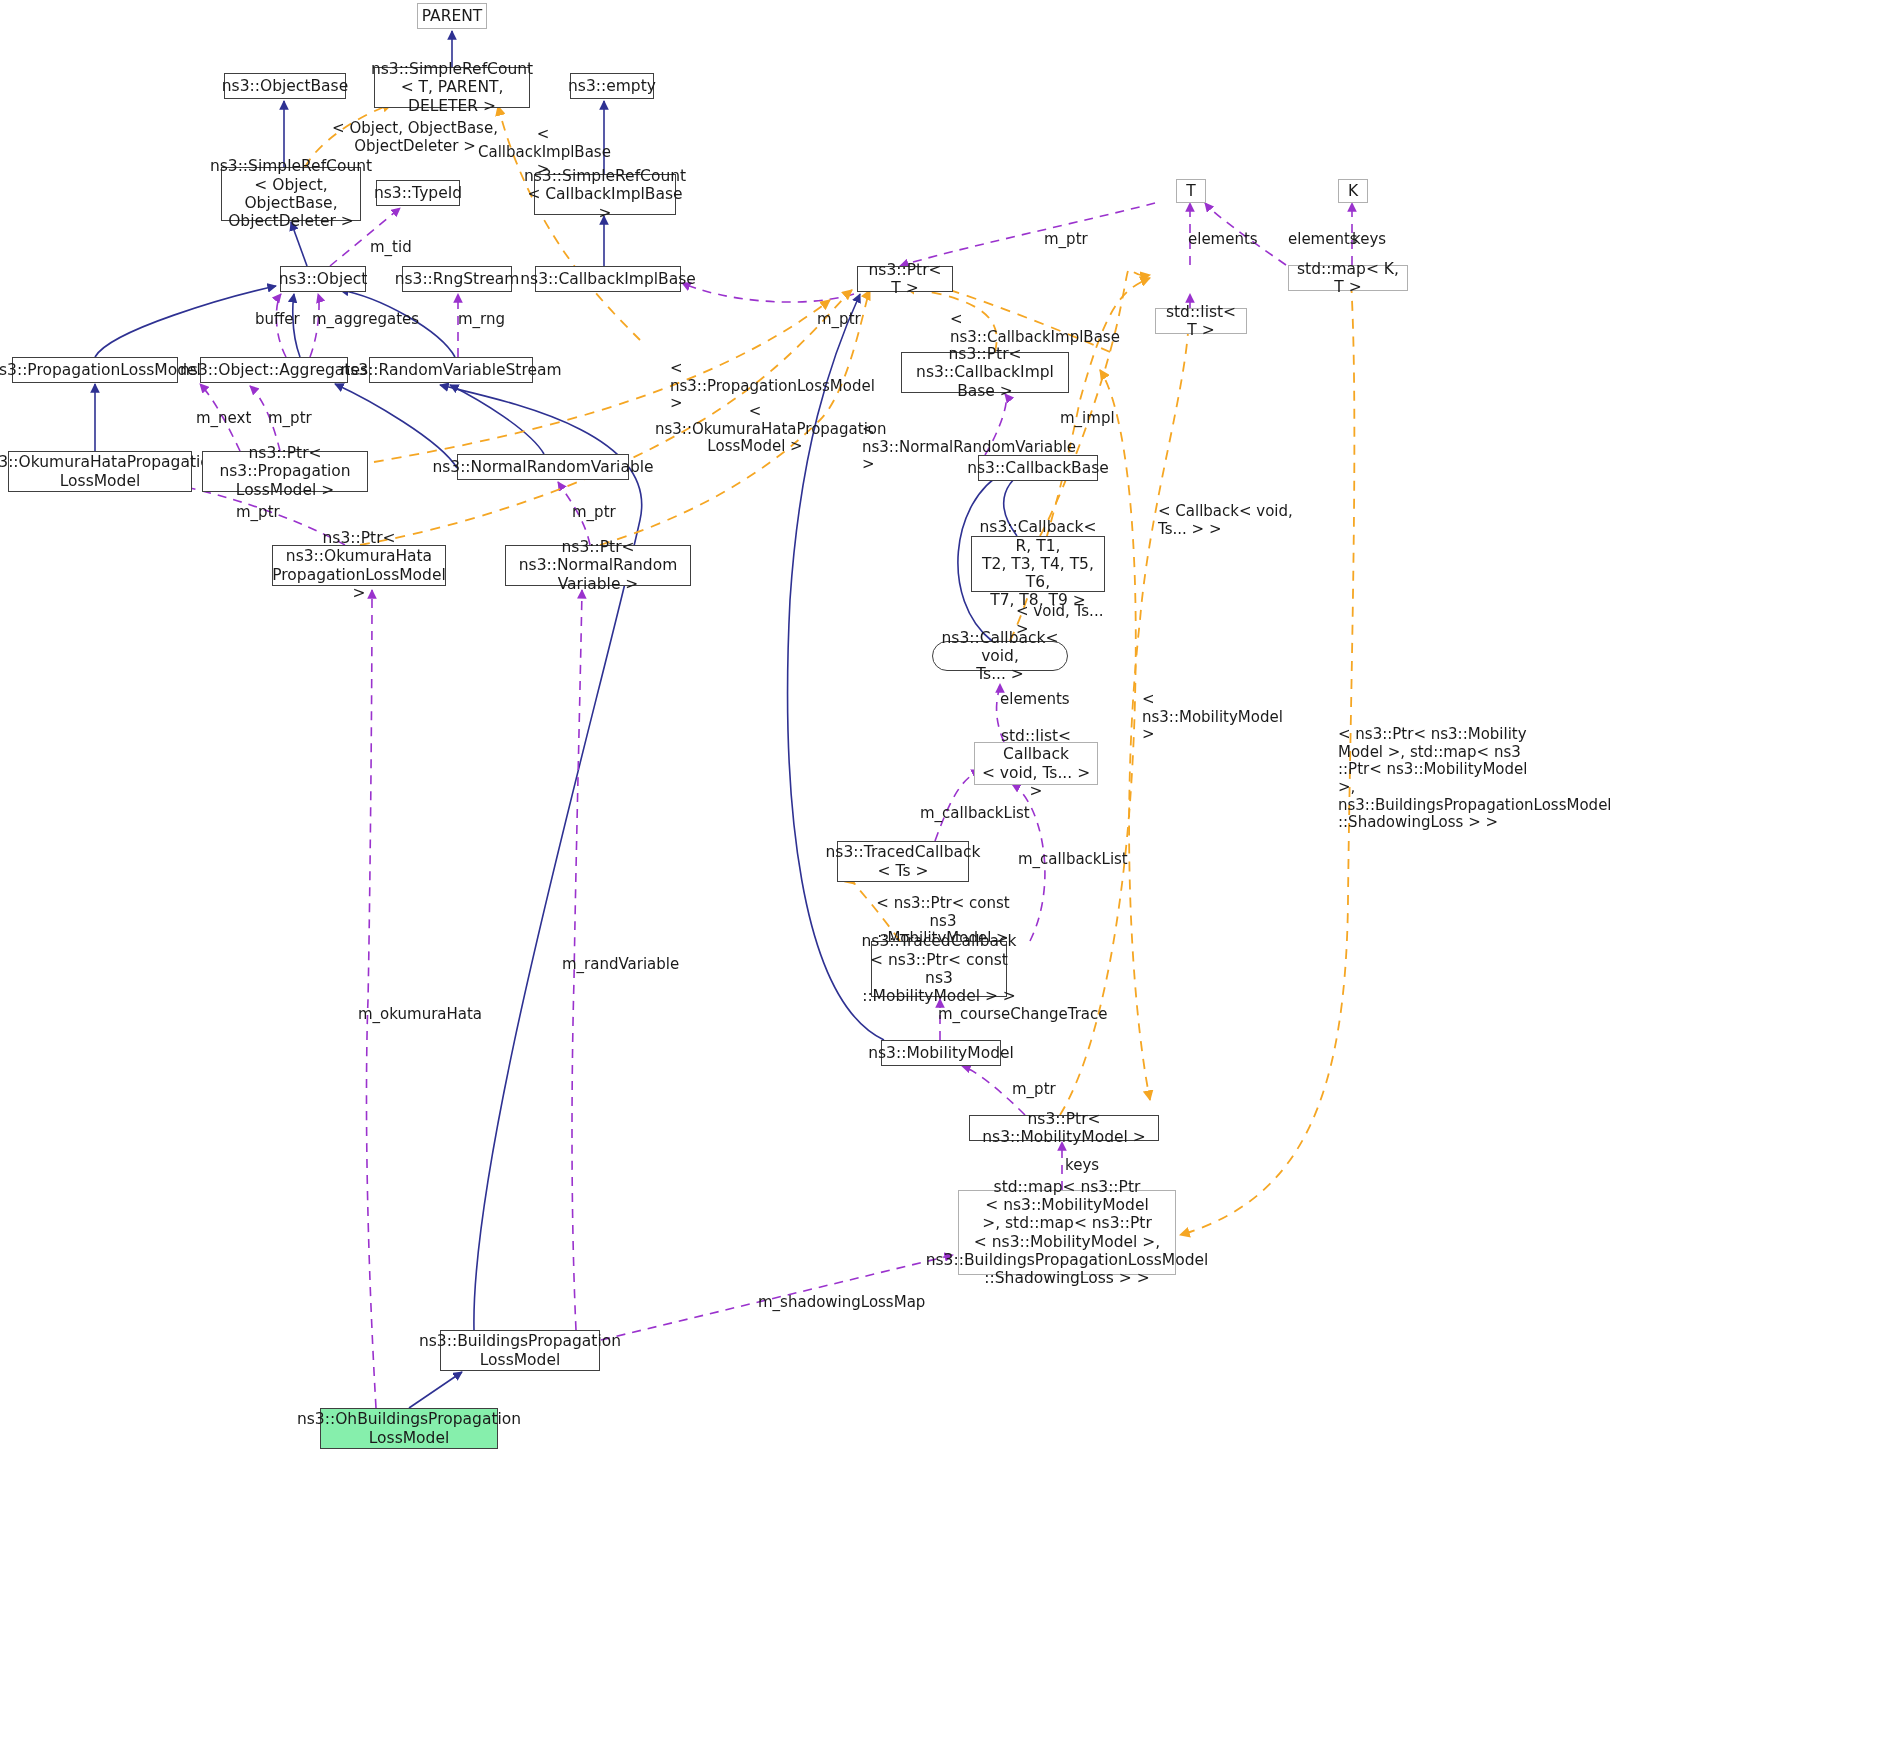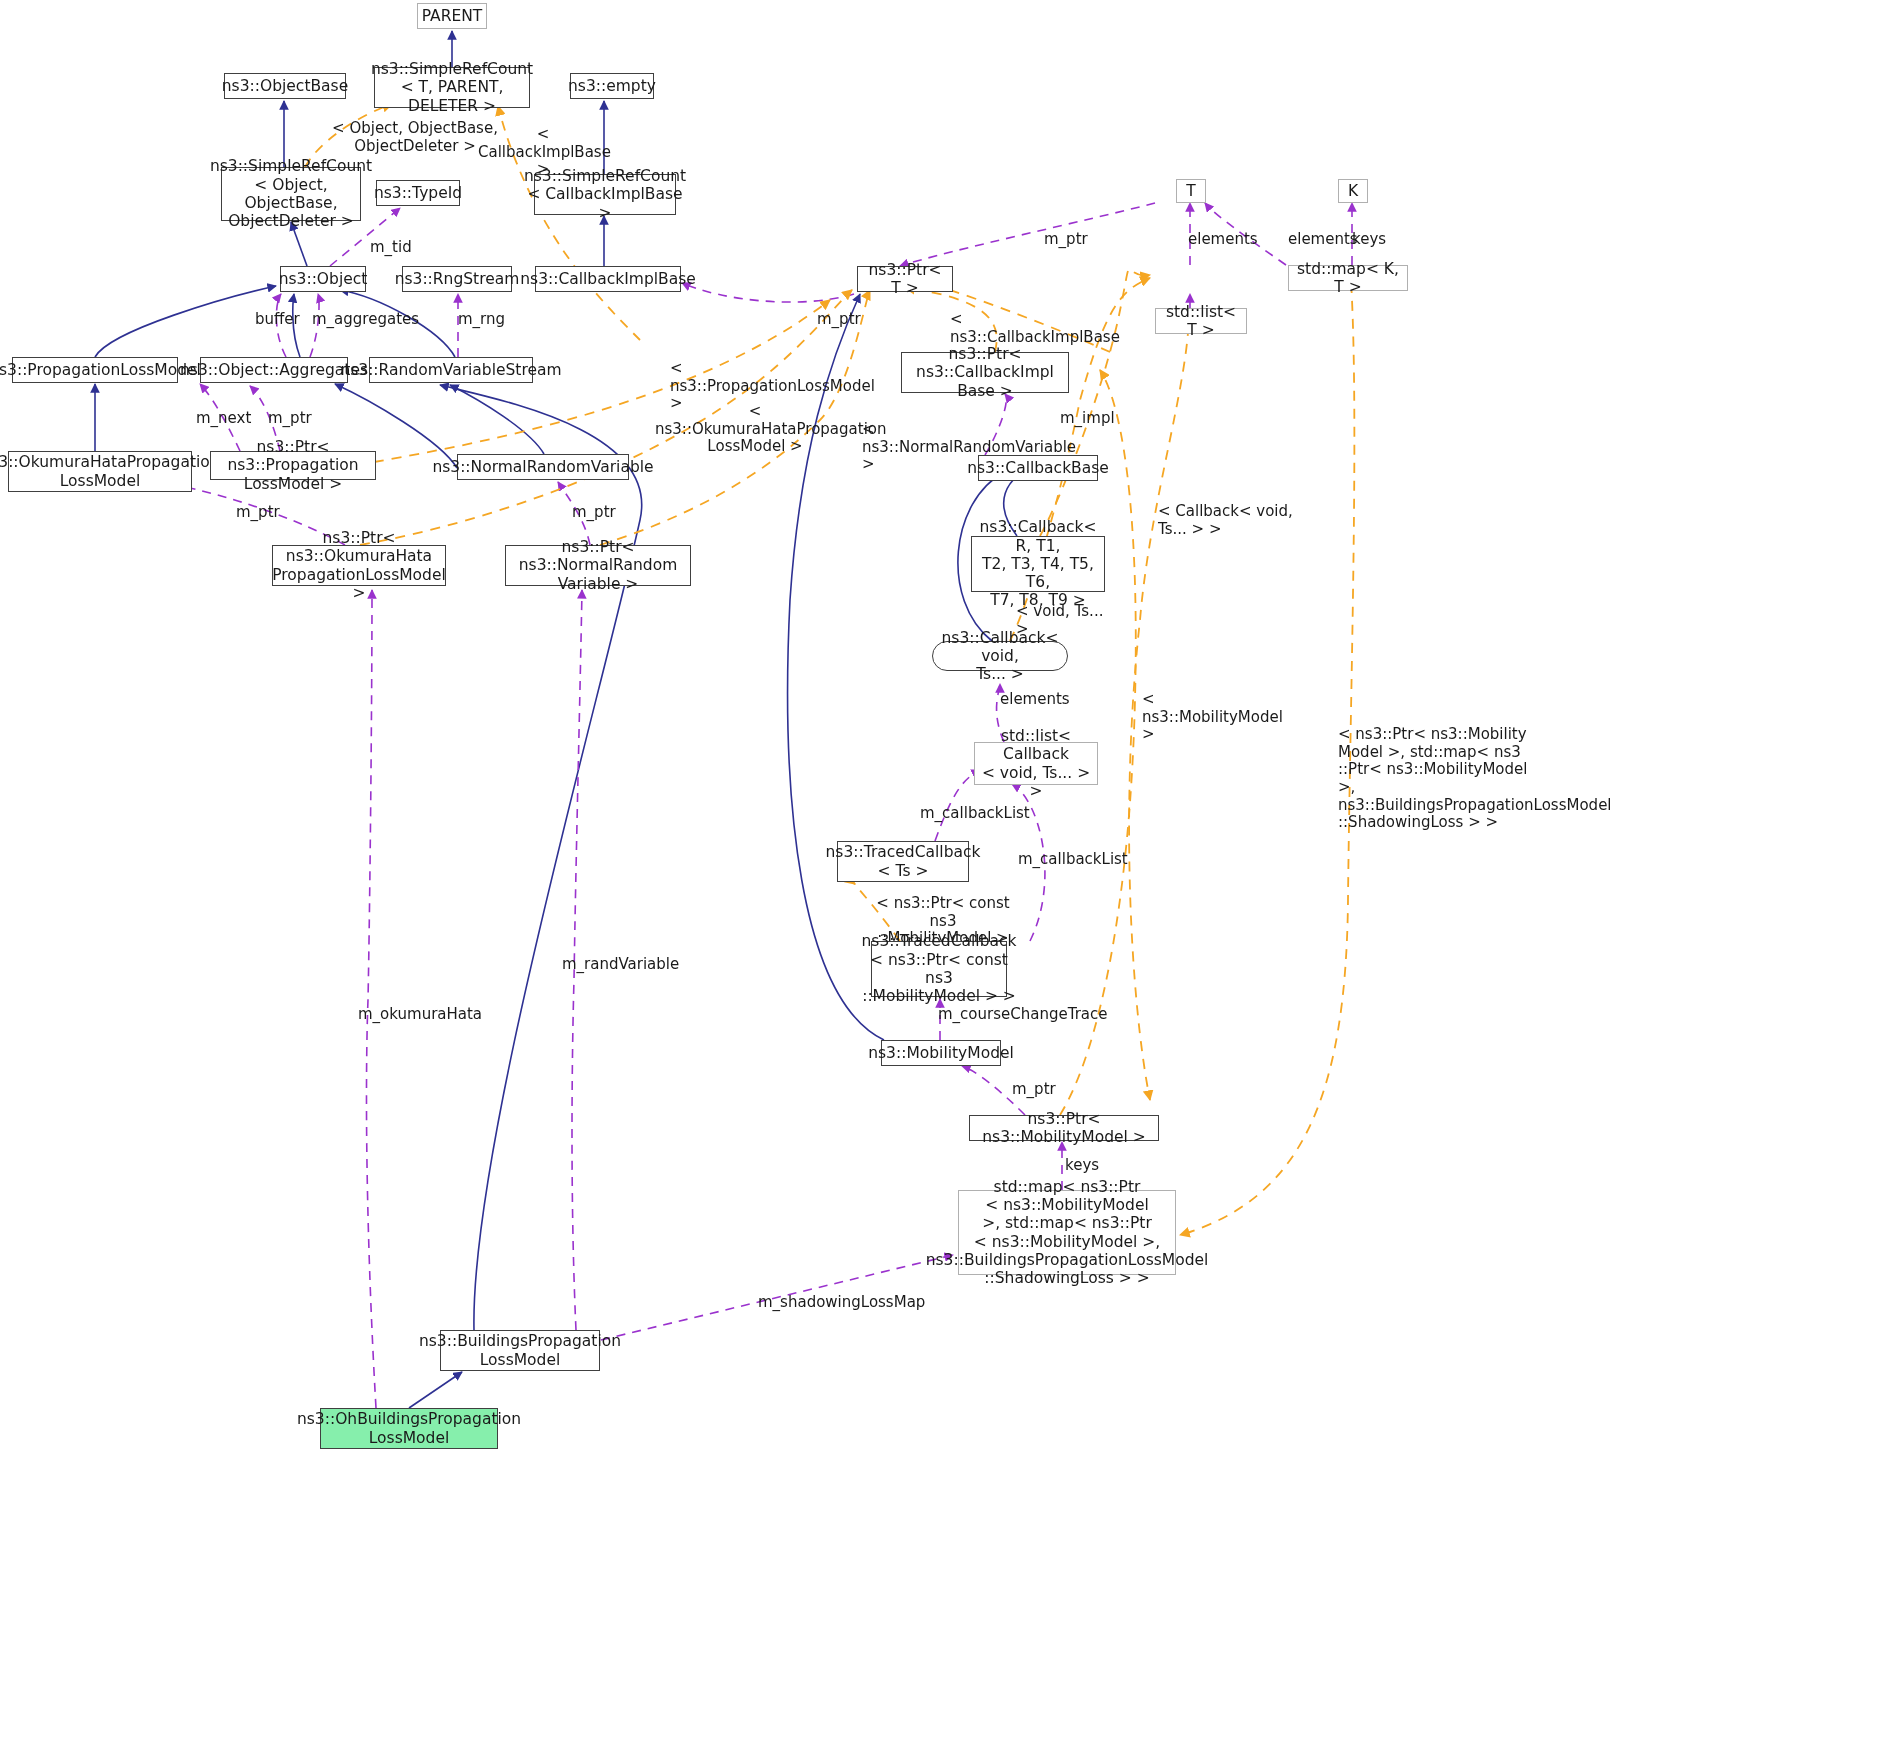--- a/index.html
+++ b/index.html
@@ -158,21 +158,21 @@
     <div class="node" style="left: 857px; top: 266px; width: 96px; height: 26px;">ns3::Ptr&lt; T &gt;</div>
     <div class="node thin" style="left: 1288px; top: 265px; width: 120px; height: 26px;">std::map&lt; K, T &gt;</div>
     <div class="node thin" style="left: 1155px; top: 308px; width: 92px; height: 26px;">std::list&lt; T &gt;</div>
     <div class="node" style="left: 12px; top: 357px; width: 166px; height: 26px;">ns3::PropagationLossModel</div>
     <div class="node" style="left: 200px; top: 357px; width: 148px; height: 26px;">ns3::Object::Aggregates</div>
     <div class="node" style="left: 369px; top: 357px; width: 164px; height: 26px;">ns3::RandomVariableStream</div>
     <div class="node" style="left: 901px; top: 352px; width: 168px; height: 41px;">ns3::Ptr&lt; ns3::CallbackImpl
 Base &gt;</div>
     <div class="node" style="left: 8px; top: 451px; width: 184px; height: 41px;">ns3::OkumuraHataPropagation
 LossModel</div>
-    <div class="node" style="left: 210px; top: 451px; width: 166px; height: 29px;">ns3::Ptr&lt; ns3::Propagation
+    <div class="node" style="left: 202px; top: 451px; width: 166px; height: 41px;">ns3::Ptr&lt; ns3::Propagation
 LossModel &gt;</div>
     <div class="node" style="left: 457px; top: 454px; width: 172px; height: 26px;">ns3::NormalRandomVariable</div>
     <div class="node" style="left: 978px; top: 455px; width: 120px; height: 26px;">ns3::CallbackBase</div>
     <div class="node" style="left: 272px; top: 545px; width: 174px; height: 41px;">ns3::Ptr&lt; ns3::OkumuraHata
 PropagationLossModel &gt;</div>
     <div class="node" style="left: 505px; top: 545px; width: 186px; height: 41px;">ns3::Ptr&lt; ns3::NormalRandom
 Variable &gt;</div>
     <div class="node" style="left: 971px; top: 536px; width: 134px; height: 56px;">ns3::Callback&lt; R, T1,
 T2, T3, T4, T5, T6,
 T7, T8, T9 &gt;</div>

